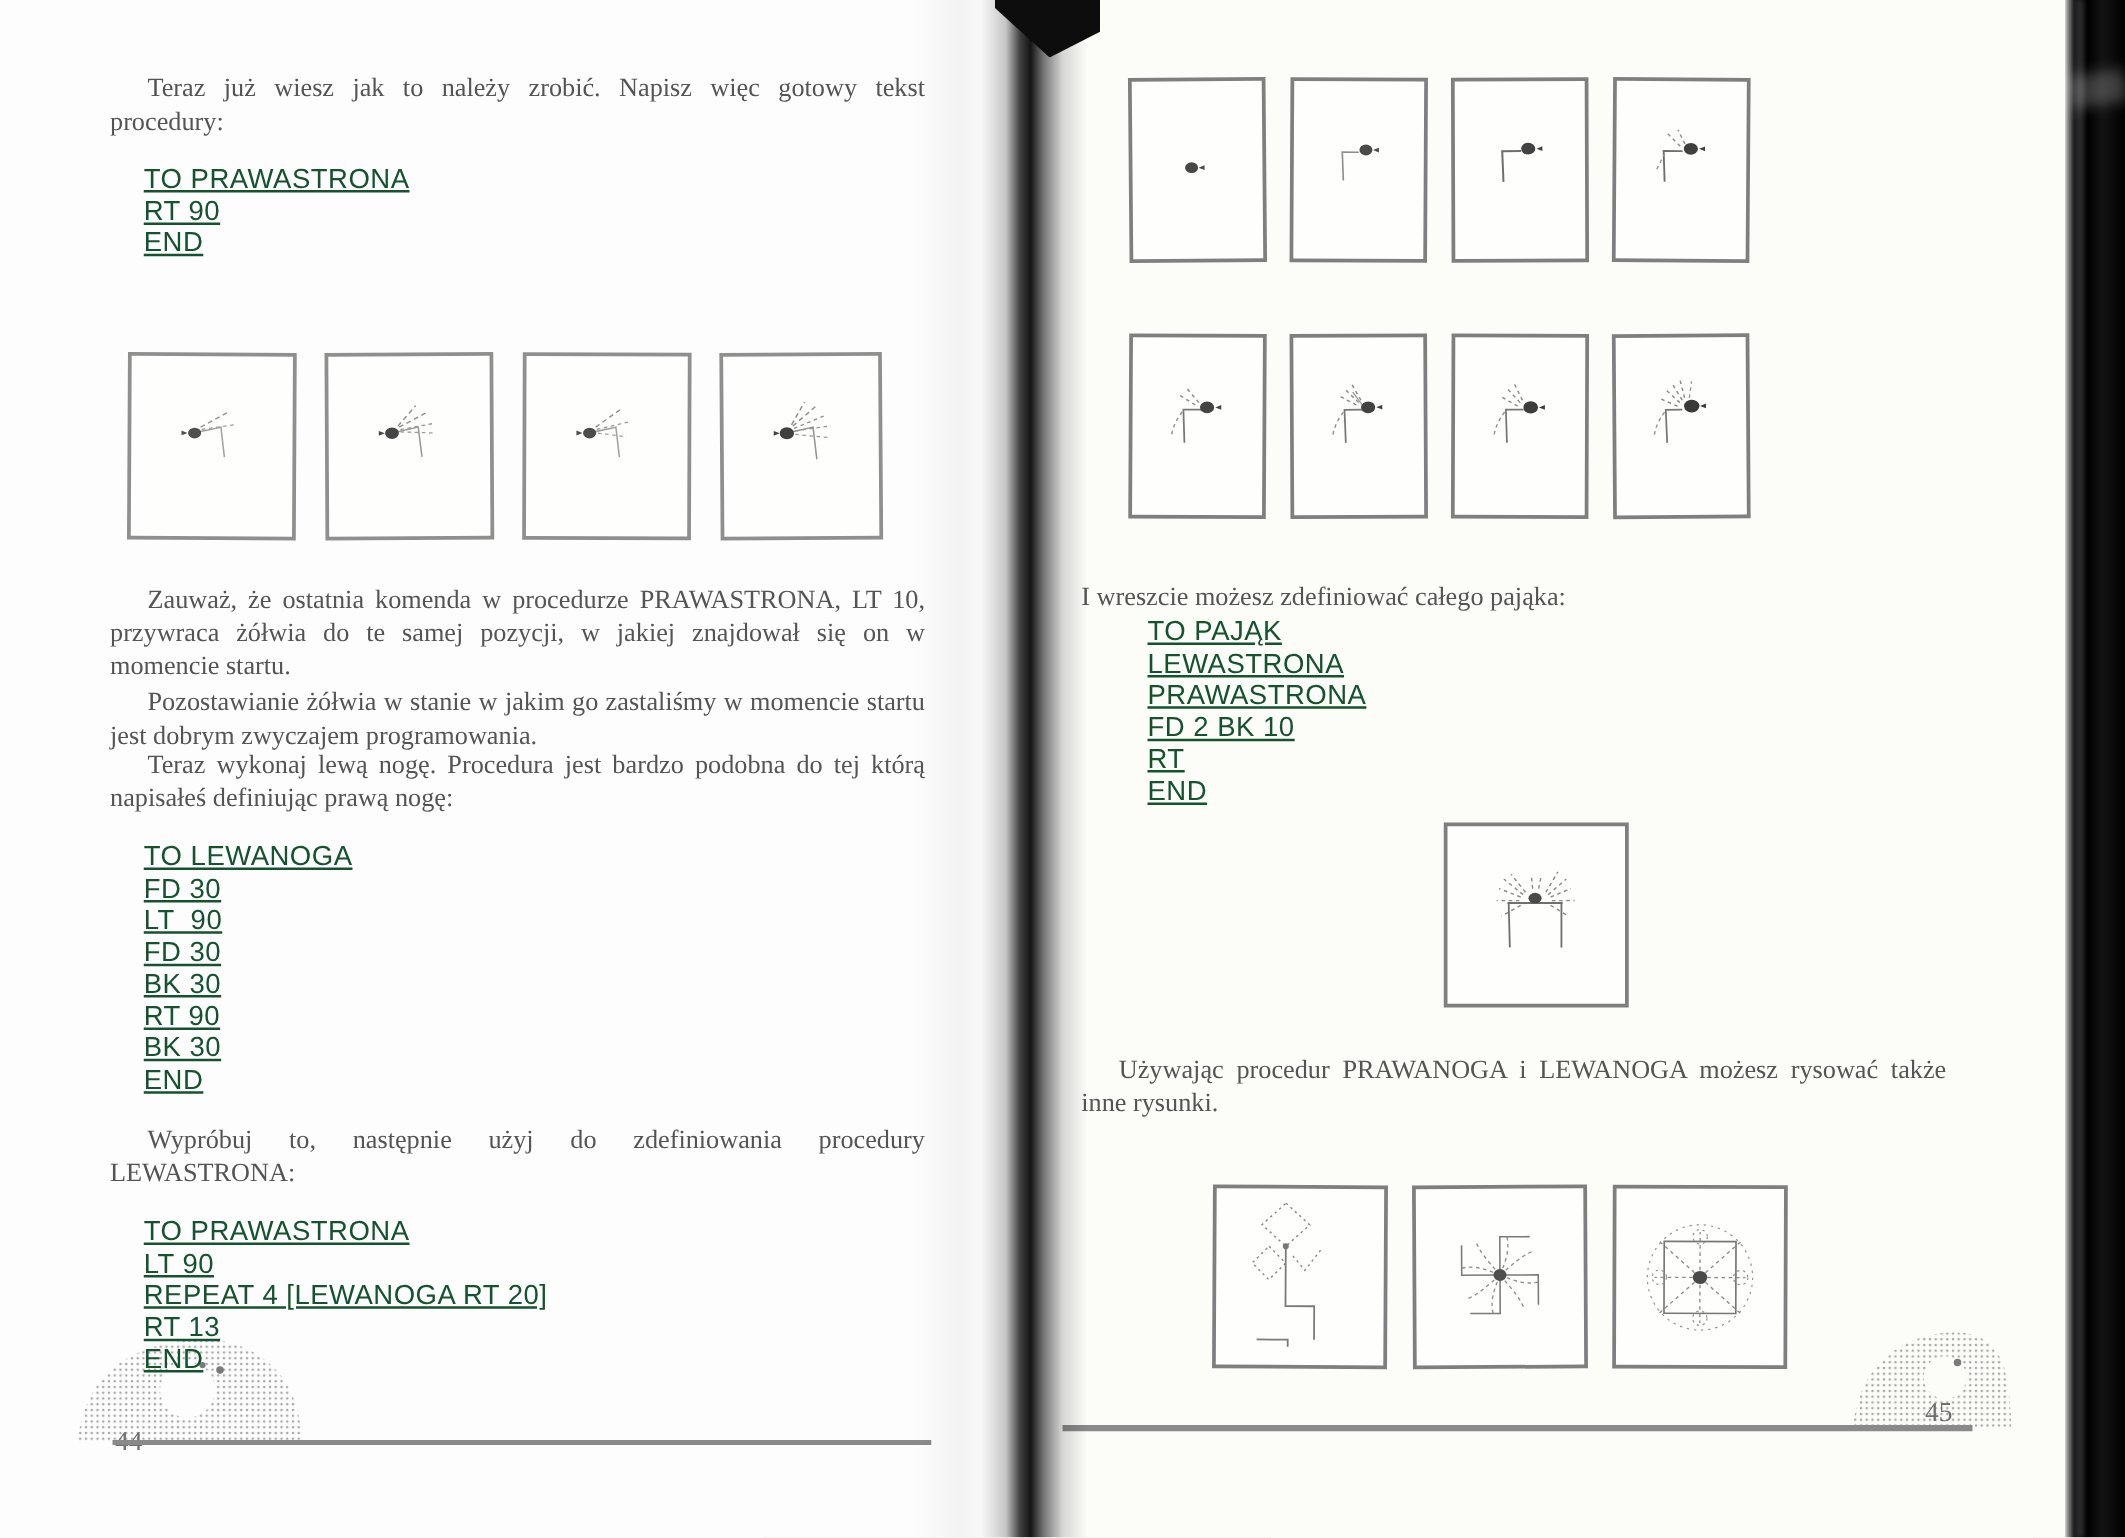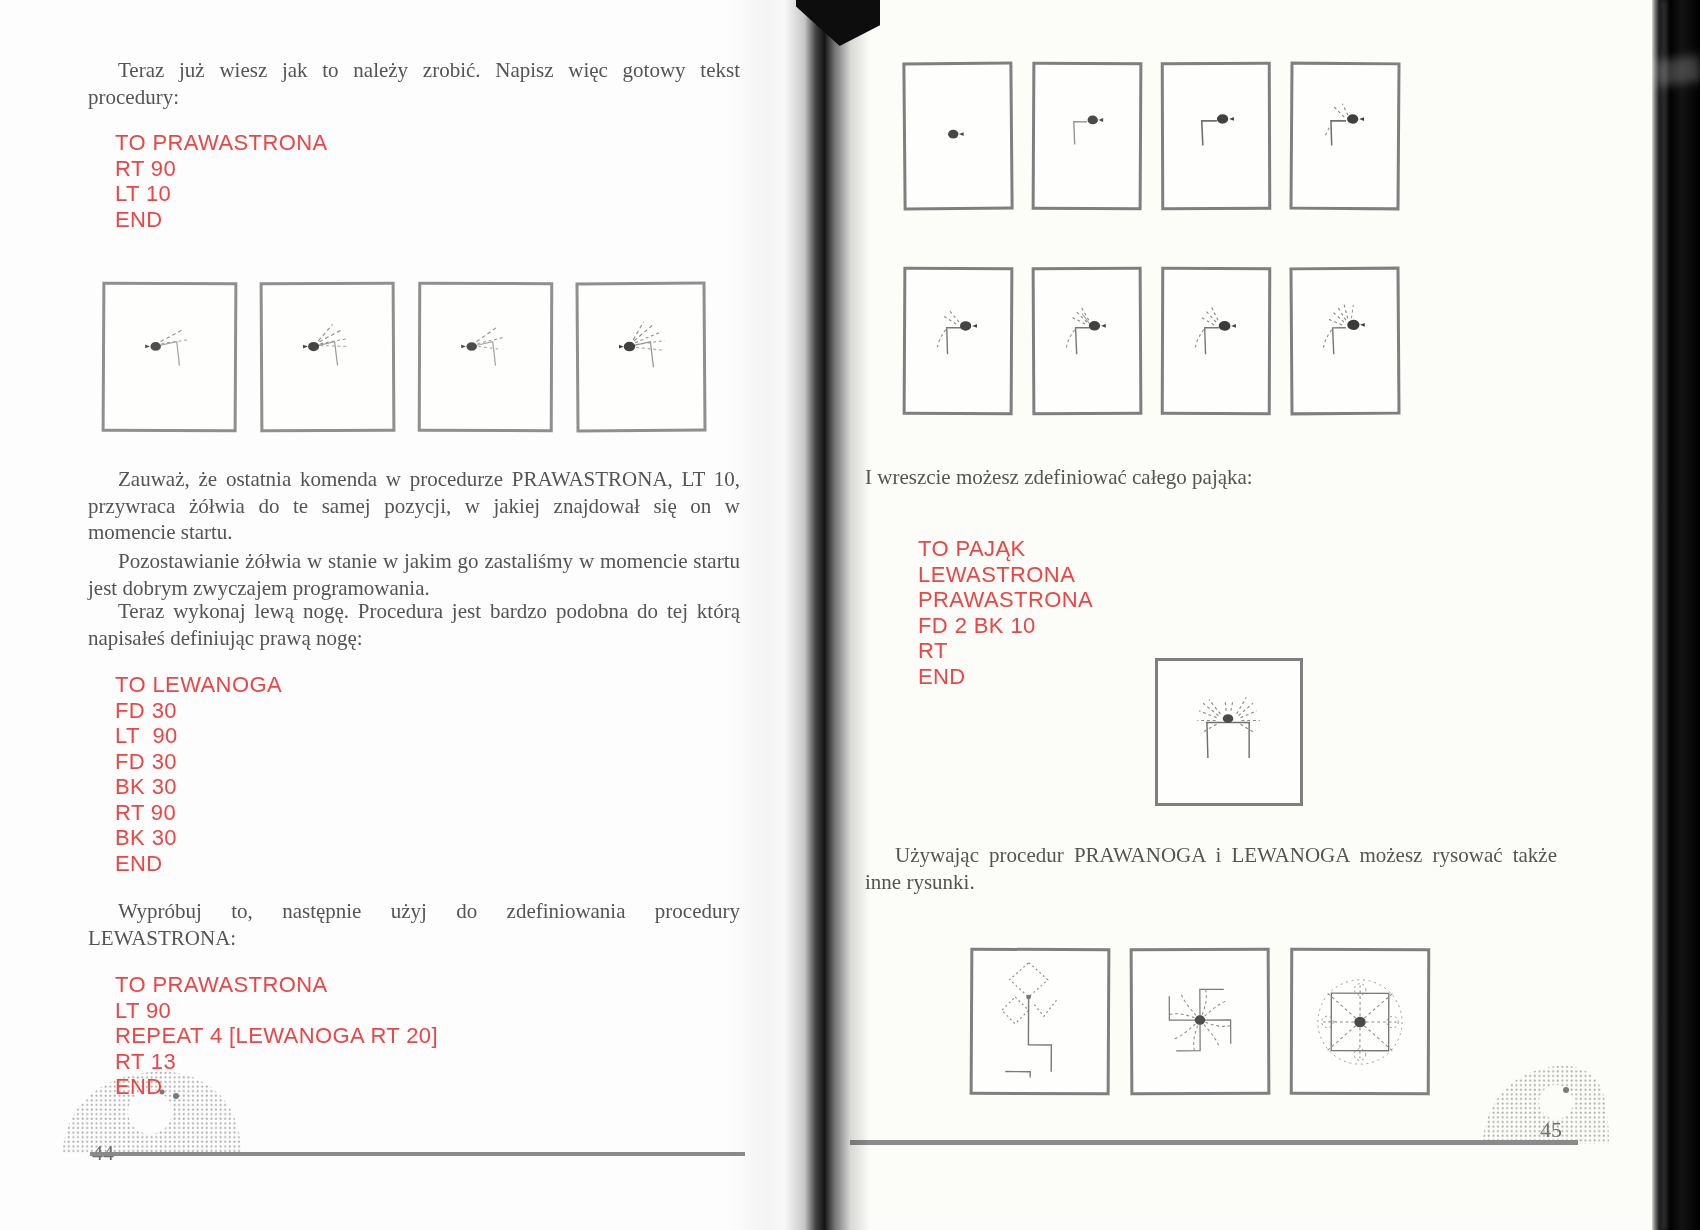--- a/index.html
+++ b/index.html
@@ -19,22 +19,22 @@
   .edge-streak{position:absolute;left:1662px;top:0;width:5px;height:1230px;z-index:4;
     background:rgba(255,255,255,0.14);filter:blur(2px);}
   .edge-smudge{position:absolute;left:1655px;top:58px;width:46px;height:26px;z-index:4;
     background:rgba(255,255,255,0.22);filter:blur(5px);transform:rotate(-8deg);}
 
   .body-text{position:absolute;left:88px;width:652px;margin:0;z-index:2;
     font-size:21px;line-height:26.5px;color:#545454;text-align:justify;}
   .indent{text-indent:30px;}
   .body-text-r{left:865px;width:692px;}
 
-  .code{position:absolute;left:115px;z-index:2;color:#ef4444;
-    font-family:"Liberation Sans","DejaVu Sans",sans-serif;font-size:22px;}
+  .code{position:absolute;left:115px;z-index:2;color:#14532d;
+    font-family:"Liberation Sans","DejaVu Sans",sans-serif;font-size:22px;text-decoration:underline;}
   .code>div{line-height:25.5px;white-space:pre;letter-spacing:0.4px;}
   .code-r{left:918px;}
 
   .figbox{position:absolute;border:3px solid #8f8f8f;background:#fefefd;box-sizing:border-box;z-index:2;}
   .figbox svg{width:100%;height:100%;display:block;}
   .rule{position:absolute;background:#8a8a8a;z-index:2;}
   .pagenum{position:absolute;z-index:2;font-size:22px;color:#6f6f6f;}
   .dome{position:absolute;z-index:1;}
 </style>
 </head>
@@ -43,21 +43,20 @@
 <div class="book">
 
   <div class="paper-left"></div>
   <div class="paper-right"></div>
 
   <p class="body-text indent" style="top:57px">Teraz już wiesz jak to należy zrobić. Napisz więc gotowy tekst procedury:</p>
 
   <div class="code" style="top:130px">
     <div>TO PRAWASTRONA</div>
     <div>RT 90</div>
-    <div>LT 10</div>
     <div>END</div>
   </div>
 
   <div class="figbox" style="left:102px;top:282px;width:135px;height:150px;transform:rotate(0.3deg)">
     <svg viewBox="0 0 135 150">
       <path d="M57,63 L75,59 L78,84" fill="none" stroke="#a3a3a3" stroke-width="1.3"></path>
       <path d="M58,59 L80,47" fill="none" stroke="#949494" stroke-width="1.2" stroke-dasharray="4 3"></path>
       <path d="M59,61 L86,57" fill="none" stroke="#9d9d9d" stroke-width="1.1" stroke-dasharray="3 3"></path>
       <ellipse cx="53" cy="64" rx="5.5" ry="4.5" fill="#4f4f4f"></ellipse>
       <path d="M47,64 l-5,-2 l0,4 z" fill="#4f4f4f"></path>
@@ -209,21 +208,21 @@
       <path d="M54,54 L41,42" fill="none" stroke="#888" stroke-width="1.2" stroke-dasharray="3 3"></path>
       <path d="M52,57 L36,50" fill="none" stroke="#888" stroke-width="1.2" stroke-dasharray="3 3"></path>
       <path d="M62,50 L64,36" fill="none" stroke="#949494" stroke-width="1.1" stroke-dasharray="3 3"></path>
       <ellipse cx="64" cy="57" rx="6.5" ry="5.4" fill="#3a3a3a"></ellipse>
       <path d="M71,57 l5,-2 l0,4 z" fill="#3a3a3a"></path>
     </svg>
   </div>
 
   <p class="body-text body-text-r" style="top:464px">I wreszcie możesz zdefiniować całego pająka:</p>
 
-  <div class="code code-r" style="top:536px">
+  <div class="code code-r" style="top:492px">
     <div>TO PAJĄK</div>
     <div>LEWASTRONA</div>
     <div>PRAWASTRONA</div>
     <div>FD 2 BK 10</div>
     <div>RT</div>
     <div>END</div>
   </div>
 
   <div class="figbox" style="left:1155px;top:658px;width:148px;height:148px;border-color:#7f7f7f">
     <svg viewBox="0 0 148 148">

